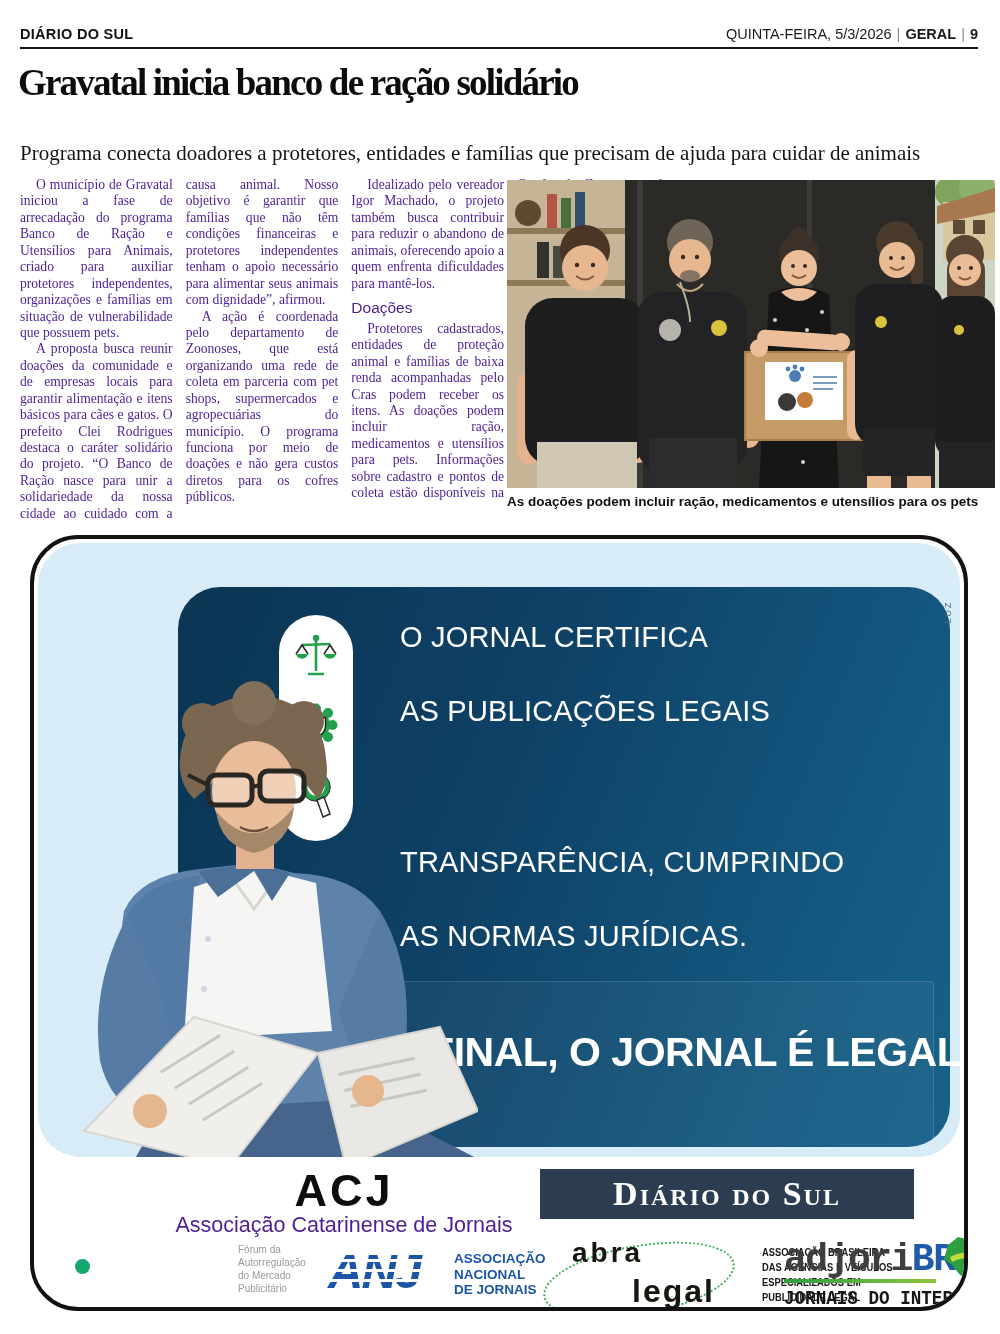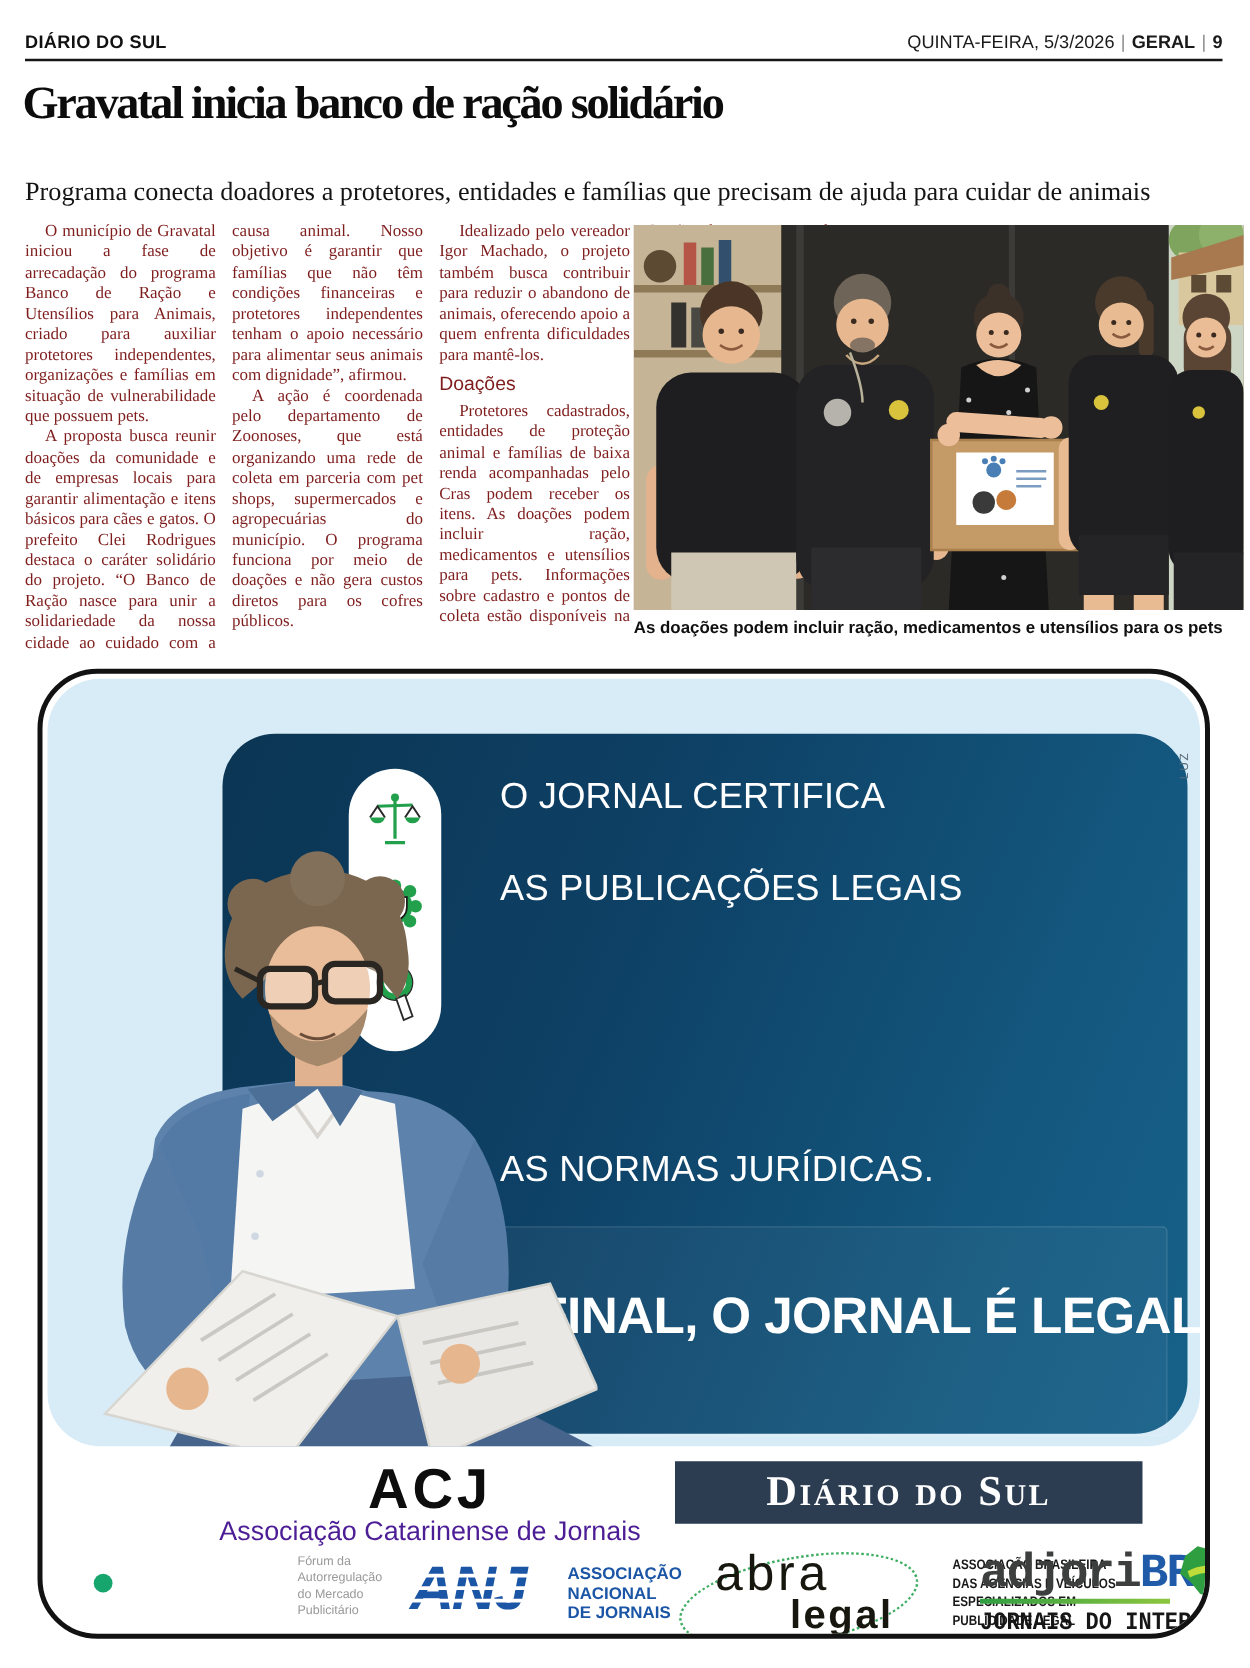--- a/index.html
+++ b/index.html
@@ -25,21 +25,21 @@
   .deck{
     left:20px;top:141px;width:960px;
     font-family:"Liberation Serif",serif;font-size:21px;color:#141414;
   }
 
   
   .article{
     left:20px;top:177px;width:484px;height:348px;
     column-count:3;column-gap:13px;
     font-family:"Liberation Serif",serif;font-size:13.6px;line-height:1.21;
-    text-align:justify;color:#7f1d1d;
+    text-align:justify;color:#4c1d95;
   }
   .article p{margin:0;text-indent:16px;}
   .article .subhead{
     font-family:"Liberation Sans",sans-serif;font-weight:400;font-size:15.5px;
     margin:7px 0 3px;text-indent:0;text-align:left;
   }
 
   
   .photo{left:507px;top:180px;width:488px;height:308px;overflow:hidden;background:#b3a58c;}
   .caption{left:507px;top:494px;width:488px;font-size:13.5px;font-weight:700;color:#101010;}
@@ -103,21 +103,21 @@
 
   .anj{left:294px;top:710px;width:230px;height:70px;}
   .anj-name{position:absolute;left:0;top:-2px;font-size:49px;font-weight:700;font-style:italic;
     color:#1b55a5;letter-spacing:-2px;line-height:1;}
   .anj-stripe{position:absolute;height:3px;background:#ffffff;left:-2px;width:122px;}
   .anj-sub{position:absolute;left:126px;top:2px;font-size:13.5px;font-weight:700;color:#1b55a5;line-height:1.15;}
 
   .abra{left:520px;top:702px;width:240px;height:84px;}
   .abra-ellipse{position:absolute;left:-12px;top:4px;width:190px;height:66px;
     border:2px dotted #3fae62;border-radius:50%;transform:rotate(-10deg);}
-  .abra-top{position:absolute;left:18px;top:-2px;font-size:40px;font-weight:400;color:#17170f;letter-spacing:3px;line-height:1;}
+  .abra-top{position:absolute;left:18px;top:-2px;font-size:28px;font-weight:700;color:#17170f;letter-spacing:3px;line-height:1;}
   .abra-bottom{position:absolute;left:78px;top:34px;font-size:32px;font-weight:700;color:#17170f;letter-spacing:2px;line-height:1;}
   .abra-sub{position:absolute;left:208px;top:4px;font-size:11px;font-weight:700;color:#181818;
     line-height:1.35;transform:scaleX(.85);transform-origin:left;white-space:nowrap;}
 
   .adjori{left:750px;top:702px;width:180px;height:84px;font-family:Liberation Mono, monospace;}
   .adjori-name{position:absolute;left:0;top:0;font-size:38px;font-weight:700;color:#3d3e3e;letter-spacing:-1.5px;line-height:1;}
   .adjori-name b{color:#1f5ba8;font-weight:700;}
   .adjori-bar{position:absolute;left:0;top:38px;width:152px;height:4px;
     background:linear-gradient(90deg,#2f9e41,#8dc63f);}
   .adjori-sub{position:absolute;left:0;top:46px;font-size:20px;font-weight:700;color:#161616;
@@ -291,20 +291,21 @@
         <svg width="38" height="50" viewBox="0 0 38 50">
           <circle cx="19" cy="16" r="11.5" fill="none" stroke="#22a04b" stroke-width="5.5"></circle>
           <circle cx="19" cy="16" r="14.2" fill="none" stroke="#2b2b2b" stroke-width="1"></circle>
           <path d="M20 29 L27 26 L33 43 L26 46 Z" fill="#ffffff" stroke="#2b2b2b" stroke-width="1.5"></path>
         </svg>
       </span>
     </div>
 
     <div class="ad-line l0">O JORNAL CERTIFICA</div>
     <div class="ad-line l1">AS PUBLICAÇÕES LEGAIS</div>
+    <div class="ad-line l3">TRANSPARÊNCIA, CUMPRINDO</div>
     <div class="ad-line l4">AS NORMAS JURÍDICAS.</div>
     <div class="tag-panel"></div>
     <div class="ad-tagline">AFINAL, O JORNAL É LEGAL.</div>
 
     <svg class="man" viewBox="0 0 446 512">
 
       <path d="M92 252 Q108 216 168 210 L222 204 L262 214 Q322 216 348 252 Q372 310 362 470 L118 478 Q78 340 92 252 Z" fill="#5d83ad"></path>
       <path d="M96 256 Q112 224 168 216 L150 430 L96 438 Q76 330 96 256 Z" fill="#527aa5"></path>
 
       <path d="M162 228 L222 208 L284 224 L300 372 L152 380 Z" fill="#f5f5f3"></path>

